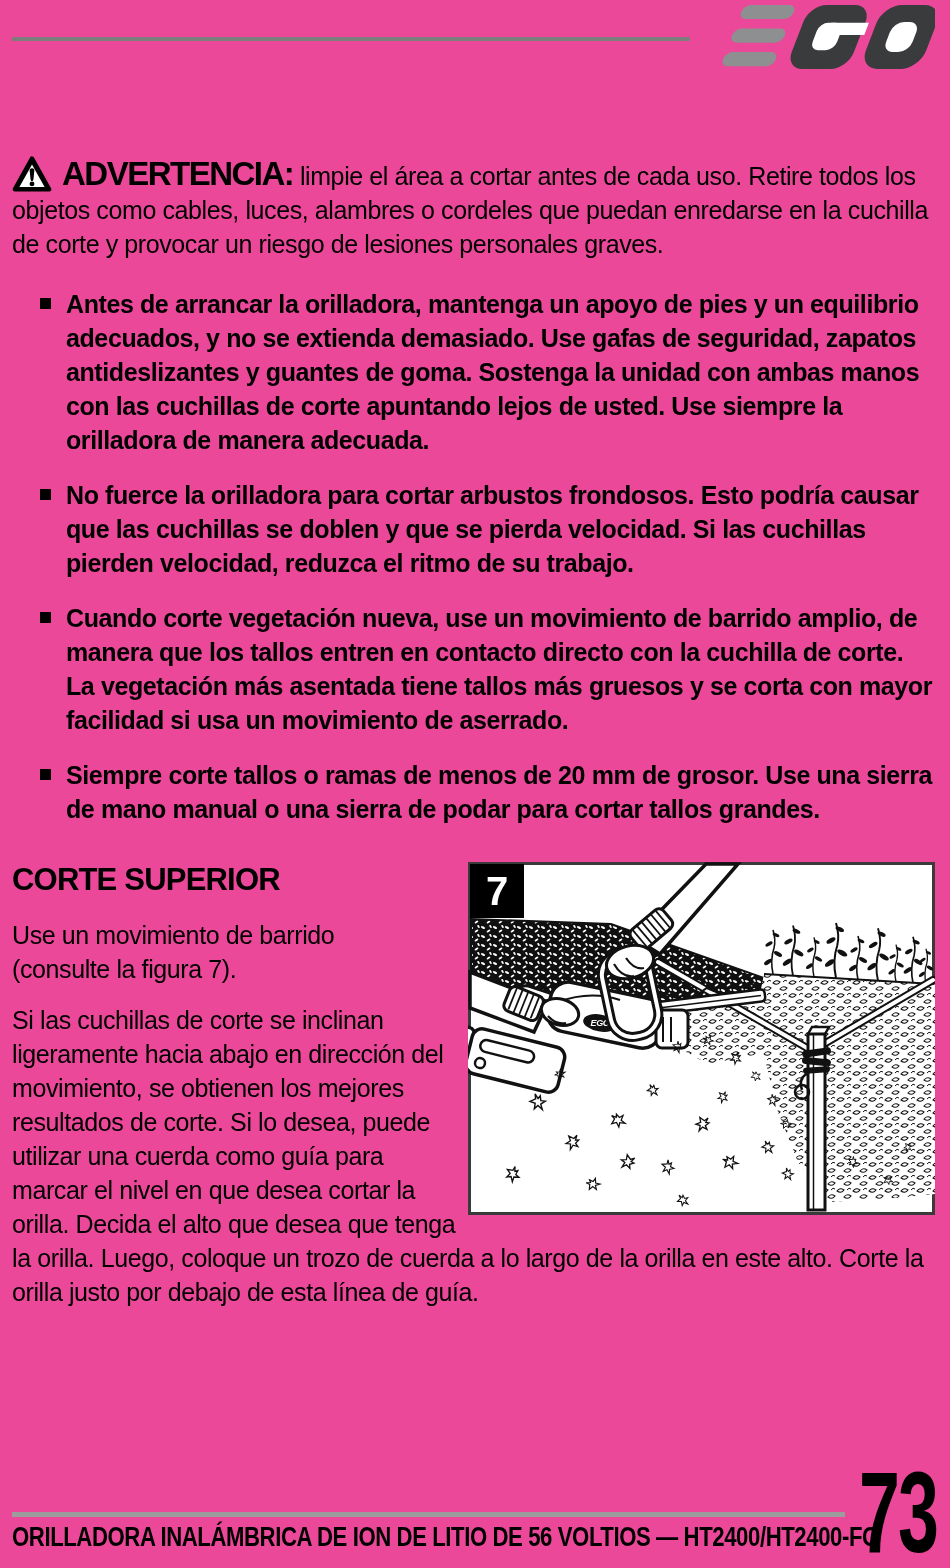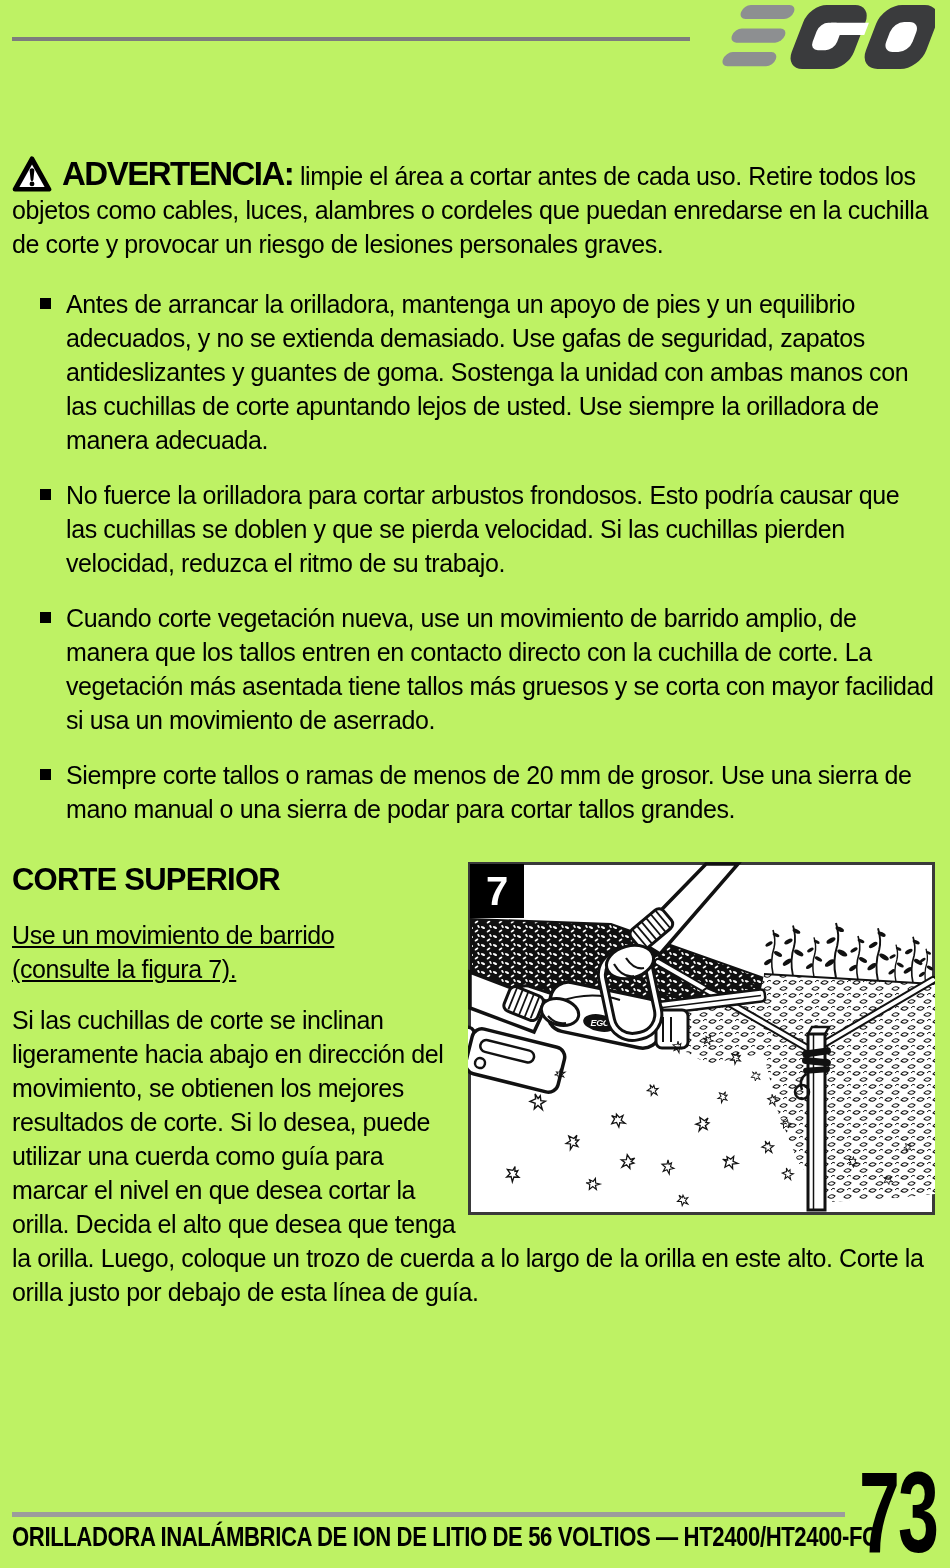--- a/index.html
+++ b/index.html
@@ -1,45 +1,45 @@
 <!DOCTYPE html>
 <html><head>
 <meta charset="utf-8">
 <style>
   * { margin:0; padding:0; box-sizing:border-box; }
   html,body { background:#ffffff; }
   .page {
     position:relative; width:950px; height:1568px; margin:0 auto;
-    background:#bef264; overflow:hidden; color:#000;
+    background:#ec4899; overflow:hidden; color:#000;
     font-family:"Liberation Sans", sans-serif;
     letter-spacing:-0.4px;
   }
   .content { padding:0 15px 0 12px; }
 
   
   .header { position:relative; height:86px; }
   .top-rule { position:absolute; left:0; top:37px; width:678px; height:4px; background:#7d7d7d; }
   .logo { position:absolute; right:0; top:4px; }
 
   
   .warning { margin:70px 0 26px; font-size:25px; line-height:34px; }
   .warn-icon { vertical-align:-7px; margin-right:10px; }
   .adv-label { font-weight:bold; font-size:33px; letter-spacing:-1.5px; }
 
   
-  ul.bullets { list-style:none; margin:0 0 0 28px; padding:0; }
+  ul.bullets { list-style:none; margin:0 0 0 28px; padding:0;font-weight:bold; }
   ul.bullets li { position:relative; padding-left:26px; margin-bottom:21px;
                   font-size:25px; line-height:34px; }
   ul.bullets .sq { position:absolute; left:0; top:11px; width:11px; height:11px; background:#000; }
 
   
   .section { margin-top:36px; }
   .section h2 { font-size:31px; letter-spacing:-0.8px; margin:0 0 20px; }
   .section p { font-size:25px; line-height:34px; margin:0 0 17px; }
-  .p-narrow { max-width:420px;text-decoration:underline; }
+  .p-narrow { max-width:420px; }
 
   
   .figure { float:right; position:relative; width:467px; height:353px; margin:0 0 6px 10px; }
   .figure svg.illu { position:absolute; left:0; top:0; }
   .figure-badge {
     position:absolute; left:2px; top:2px; width:54px; height:54px; background:#000;
     color:#fff; font-size:40px; font-weight:bold; display:flex;
     align-items:center; justify-content:center;
   }
 

